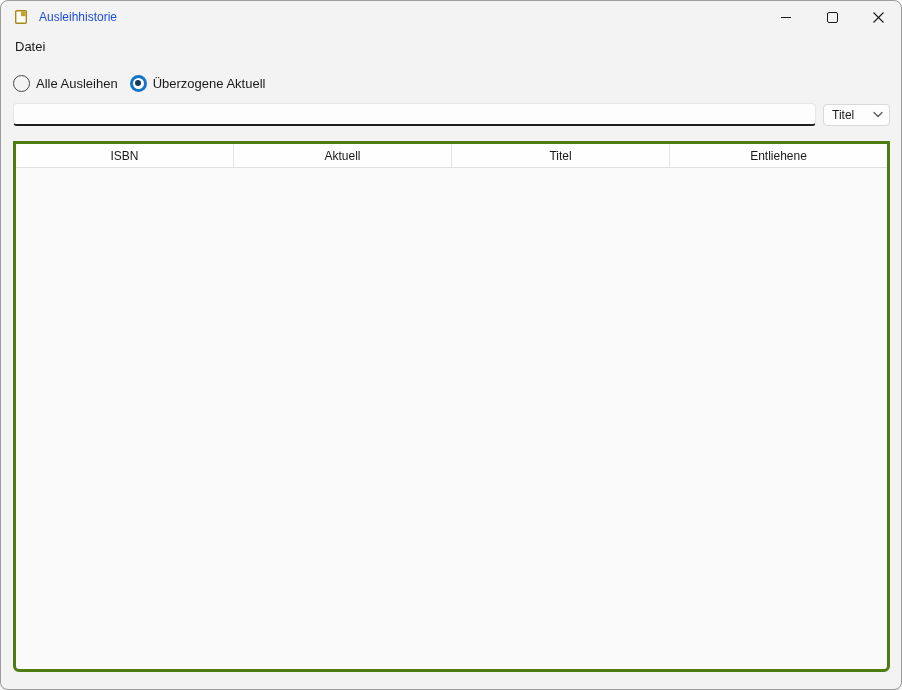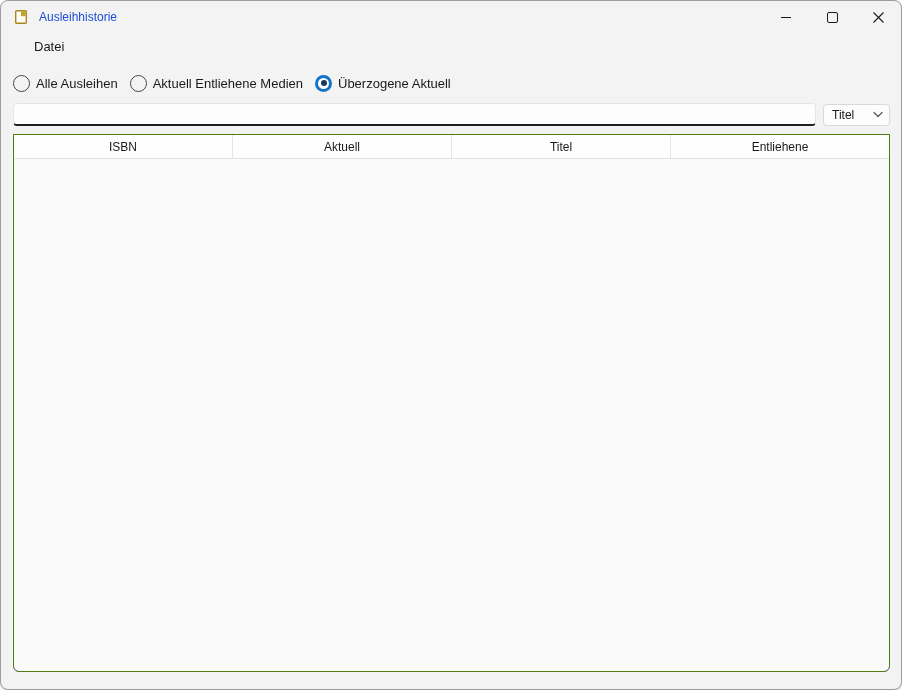--- a/index.html
+++ b/index.html
@@ -21,21 +21,21 @@
   }
   
   .titlebar{height:32px;display:flex;align-items:center;flex:0 0 auto;}
   .titlebar-icon{width:16px;height:16px;margin-left:12px;flex:0 0 auto;display:flex;}
   .titlebar-title{margin-left:10px;font-size:12px;color:#1d4ed8;}
   .titlebar-spacer{flex:1;}
   .caption-btn{width:46px;height:32px;display:flex;align-items:center;justify-content:center;cursor:default;}
   .glyph-min{width:10px;height:0;border-top:1px solid #1a1a1a;}
   .glyph-max{width:9px;height:9px;border:1px solid #1a1a1a;border-radius:2px;}
   
-  .menubar{height:26px;display:flex;align-items:center;padding-left:27px;flex:0 0 auto;}
+  .menubar{height:26px;display:flex;align-items:center;padding-left:8px;flex:0 0 auto;}
   .menu-item{font-size:13px;color:#1a1a1a;padding:3px 6px;}
   
   .filter-row{display:flex;align-items:center;margin:14px 0 0 12px;height:20px;flex:0 0 auto;}
   .radio-option{display:flex;align-items:center;margin-right:12px;}
   .radio-circle{position:relative;width:15px;height:15px;border:1px solid #474747;border-radius:50%;background:transparent;flex:0 0 auto;}
   .radio-option.checked .radio-circle{border:none;width:17px;height:17px;background:#1273C8;}
   .radio-option.checked .radio-circle::before{
     content:"";position:absolute;left:3px;top:3px;width:11px;height:11px;border-radius:50%;background:#ffffff;
   }
   .radio-option.checked .radio-circle::after{
@@ -56,23 +56,23 @@
   .column-select{
     width:67px;height:22px;box-sizing:border-box;margin-left:7px;
     background:#FDFDFD;border:1px solid #D9D9D9;border-radius:4px;
     display:flex;align-items:center;font-size:12px;color:#1a1a1a;
     padding:0 6px 0 8px;cursor:default;
   }
   .column-select .select-value{flex:1;}
   .chevron{display:flex;flex:0 0 auto;}
   
   .grid{
-    flex:1;margin:8px 11px 17px 12px;
+    flex:1;margin:15px 11px 17px 12px;
     display:flex;flex-direction:column;
-    border:1px solid #4d7c0f;border-radius:0 0 6px 6px;
+    border:3px solid #4d7c0f;border-radius:0 0 6px 6px;
     background:#6d28d9;overflow:hidden;
   }
   .grid-header{display:flex;height:23px;flex:0 0 auto;background:#FEFEFE;border-bottom:1px solid #E2E2E2;}
   .grid-header-cell{
     flex:1;display:flex;align-items:center;justify-content:center;
     font-size:12px;color:#191919;white-space:nowrap;overflow:hidden;
   }
   .grid-header-cell + .grid-header-cell{border-left:1px solid #E4E4E4;}
   .grid-body{flex:1;background:#FAFAFA;}
 </style>
@@ -107,24 +107,20 @@
   <div class="menubar">
     <span class="menu-item">Datei</span>
   </div>
 
   <div class="filter-row">
   <div class="radio-option">
     <span class="radio-circle"></span>
     <span class="radio-label">Alle Ausleihen</span>
   </div>
 
-  <div class="radio-option">
-    <span class="radio-circle"></span>
-    <span class="radio-label">Aktuell Entliehene Medien</span>
-  </div>
 
   <div class="radio-option checked">
     <span class="radio-circle"></span>
     <span class="radio-label">Überzogene Aktuell</span>
   </div>
 </div>
 
   <div class="search-row">
     <input class="search-input" type="text" placeholder="" style="">
     <div class="column-select">

